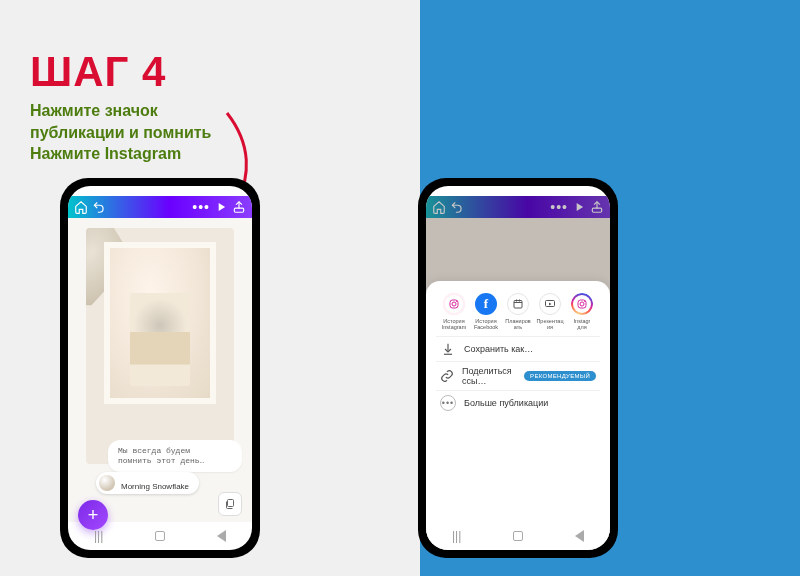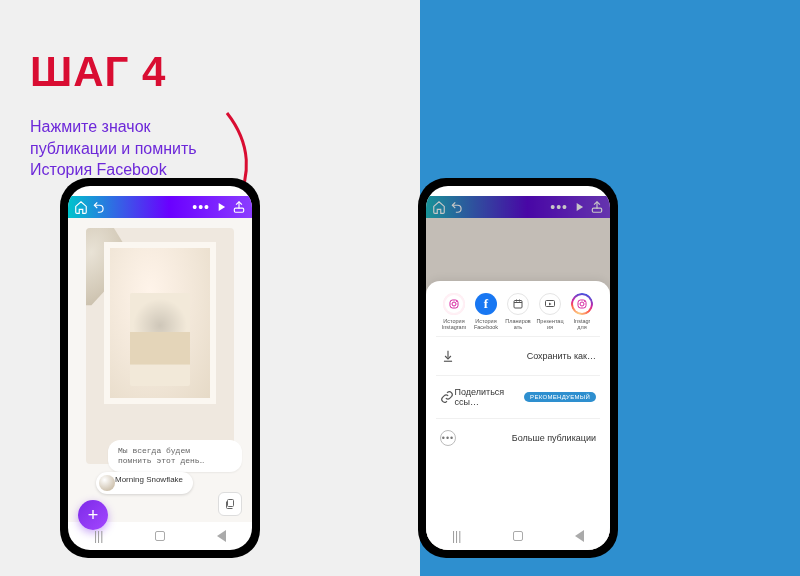--- a/index.html
+++ b/index.html
@@ -12,22 +12,22 @@
     position: absolute; right: 0; top: 0;
     width: 380px; height: 576px; background: #2e8fcf;
   }
 
   
   .headline {
     position: absolute; left: 30px; top: 48px;
     color: #d90d32; font-weight: 900; font-size: 42px; letter-spacing: 1px;
   }
   .subhead {
-    position: absolute; left: 30px; top: 116px;
-    color: #6d28d9; font-size: 16px; line-height: 1.35; font-weight: 400;
+    position: absolute; left: 30px; top: 100px;
+    color: #4d7c0f; font-size: 16px; line-height: 1.35; font-weight: 700;
   }
 
   
   .arrow1 {
     position: absolute; left: 172px; top: 105px; width: 90px; height: 110px;
     pointer-events: none;
   }
   .arrow2 {
     position: absolute; left: 438px; top: 210px; width: 70px; height: 130px;
     pointer-events: none;
@@ -95,21 +95,21 @@
   .caption-bubble {
     position:absolute; left:40px; right:10px; bottom:50px;
     background:#fff; border-radius:12px; padding:6px 10px 6px 10px;
     font-size:8px; color:#666; line-height:1.25;
     box-shadow: 0 1px 2px rgba(0,0,0,.06);
     font-family: Liberation Mono, monospace;
   }
   .user-chip {
     position:absolute; left:28px; bottom:28px;
     background:#fff; border-radius:14px; padding:3px 10px 3px 3px;
-    display:flex; align-items:flex-start; gap:0;
+    display:flex; align-items:flex-end; gap:6px;
     font-size:8px; color:#333; box-shadow:0 1px 3px rgba(0,0,0,.15);
   }
   .user-chip .avatar {
     width:16px; height:16px; border-radius:50%;
     background: radial-gradient(circle at 35% 30%, #fff, #d7cdbd 60%, #bfae93);
   }
   .fab {
     position:absolute; left:10px; bottom:20px;
     width:30px; height:30px; border-radius:50%;
     background: linear-gradient(135deg,#7d2ae8,#a347ff);
@@ -177,23 +177,23 @@
   .share-item .circle.fb { background:#1877f2; color:#fff; border:0; }
   .share-item .circle.fb span{ font-family: Georgia, serif; font-size:13px;}
   .share-item .circle.plain svg { width:12px; height:12px; stroke:#555; }
   .share-label {
     font-size:5.5px; color:#555; line-height:1.1; text-align:center;
     height:14px; overflow:hidden;
   }
   .share-item.sel .circle { outline:2px solid #ff2d7a33; background:#fff0f5; }
 
   .option-row {
-    display:flex; align-items:center; 
-    padding:11px 4px; border-top:1px solid #f0f0f0;
-    font-size:9px; color:#333;justify-content:space-between;
+    display:flex; align-items:center; gap:8px;
+    padding:4px 4px; border-top:1px solid #f0f0f0;
+    font-size:9px; color:#333;
   }
   .option-row:first-of-type{ border-top:0; margin-top:4px; }
   .opt-icon { width:16px; height:16px; display:inline-flex; align-items:center; justify-content:center; color:#666; }
   .opt-icon svg { width:14px; height:14px; }
   .gmail {
     width:16px; height:12px; border:1px solid #ccc; border-radius:2px;
     background:
       linear-gradient(135deg, transparent 48%, #ea4335 48% 52%, transparent 52%) top left/50% 60% no-repeat,
       linear-gradient(-135deg, transparent 48%, #ea4335 48% 52%, transparent 52%) top right/50% 60% no-repeat,
       #fff;
@@ -211,21 +211,21 @@
 </head>
 <body>
 
 <div class="stage">
   <div class="blue-panel"></div>
 
   <div class="headline">ШАГ 4</div>
   <div class="subhead">
     <span>Нажмите значок</span><br>
     <span>публикации и помнить</span><br>
-    <span>История Facebook</span>
+    <span>Нажмите Instagram</span>
   </div>
 
   <svg class="arrow1" viewBox="0 0 90 110">
     <path d="M55 8 C 80 40, 78 70, 65 100" fill="none" stroke="#d90d32" stroke-width="3"></path>
     <path d="M65 100 l-6 -4 l11 -3 z" fill="#d90d32"></path>
   </svg>
 
   <svg class="arrow2" viewBox="0 0 70 130">
     <path d="M45 5 C 50 45, 35 90, 25 118" fill="none" stroke="#d90d32" stroke-width="3"></path>
     <path d="M25 118 l-3 -9 l10 4 z" fill="#d90d32"></path>

